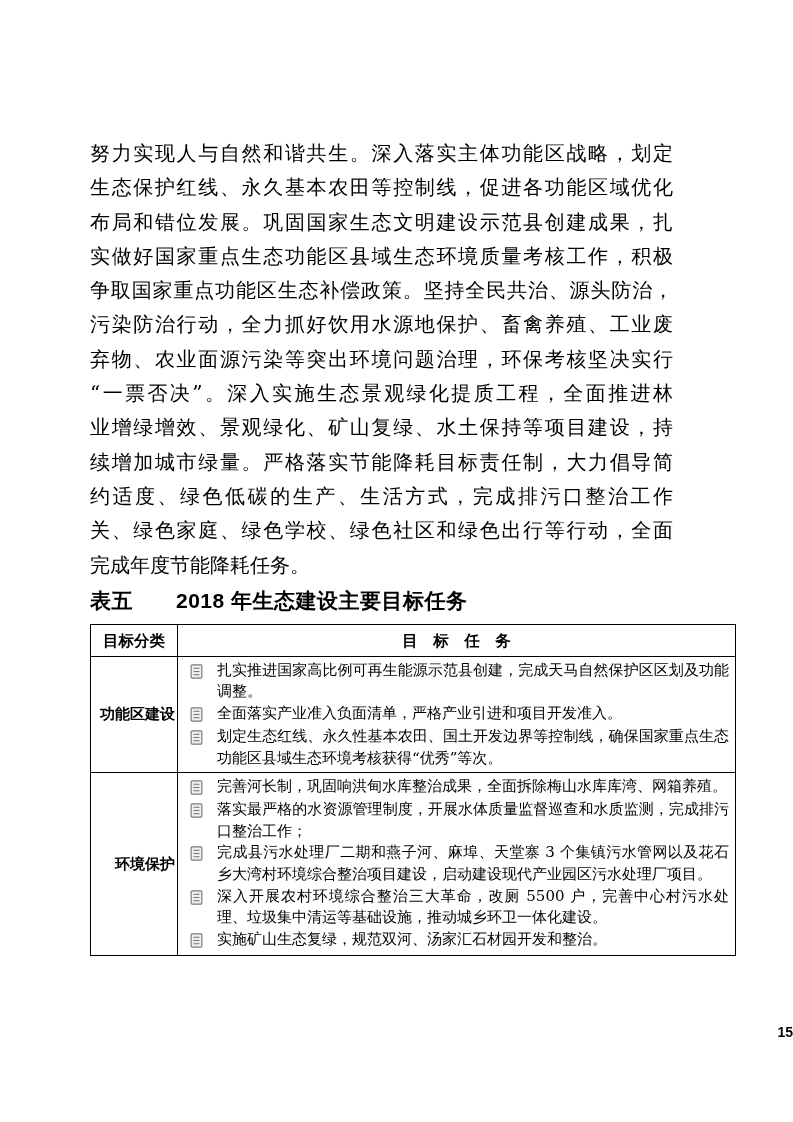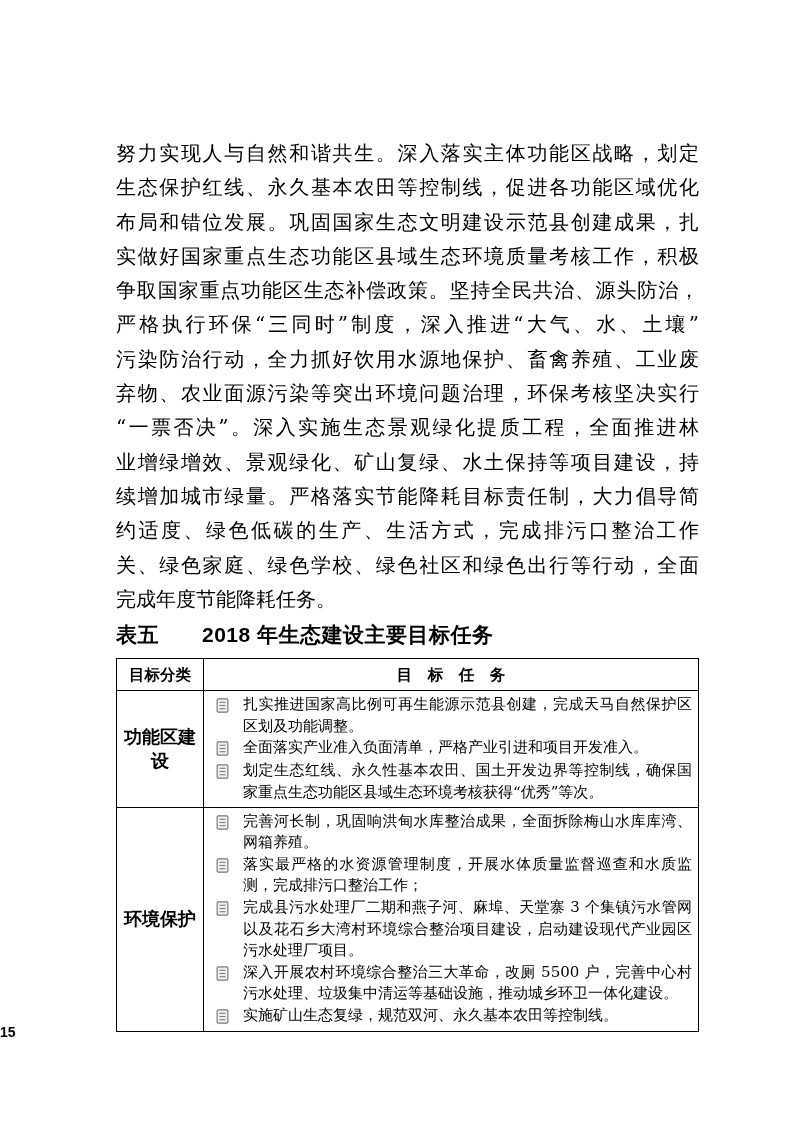--- a/index.html
+++ b/index.html
@@ -8,21 +8,21 @@
     width: 793px;
     height: 1122px;
     margin: 0 auto;
     background: #ffffff;
     color: #000000;
     font-family: "DejaVu Serif", serif;
     overflow: hidden;
   }
   .content {
     position: absolute;
-    left: 116px;
+    left: 90px;
     top: 0;
     width: 583px;
   }
   
   .body-paragraph {
     margin-top: 136px;
     font-size: 20px;
     line-height: 34.3px;
     color: #000;
   }
@@ -39,40 +39,40 @@
   .table-title {
     margin-top: 5px;
     font-family: "Liberation Sans", sans-serif;
     font-weight: 700;
     font-size: 21px;
     line-height: 28px;
     letter-spacing: 0.5px;
   }
   table.goal-table {
     margin-top: 9px;
-    width: 583px;
+    width: 646px;
     border-collapse: collapse;
     table-layout: fixed;
   }
   table.goal-table, table.goal-table th, table.goal-table td {
     border: 1.5px solid #000;
   }
   table.goal-table th {
     font-family: "Liberation Sans", sans-serif;
     font-weight: 700;
     font-size: 15.5px;
     line-height: 23px;
     padding: 4px 2px;
     text-align: center;
   }
   td.category-cell {
     font-family: "Liberation Sans", sans-serif;
     font-weight: 700;
-    font-size: 18px;
-    text-align: center;
+    font-size: 15px;
+    text-align: right;
     vertical-align: middle;
     padding: 2px;
     margin-left: 8px;
   }
   td.tasks-cell {
     vertical-align: top;
     padding: 3px 6px 3px 12px;
   }
   .task-item {
     display: flex;
@@ -90,40 +90,39 @@
     font-family: "DejaVu Serif", serif;
     font-size: 15px;
     line-height: 21.6px;
     text-align: justify;
   }
   .page-number {
     position: absolute;
     left: 0;
     top: 1022px;
     width: 793px;
-    text-align: left;
+    text-align: right;
     font-family: "Liberation Sans", sans-serif;
     font-weight: 600;
     font-size: 14px;
     line-height: 20px;
   }
 </style>
 </head>
 <body>
 
 <div class="page">
   <div class="content">
 
     <div class="body-paragraph">
         <div class="t-line">努力实现人与自然和谐共生。深入落实主体功能区战略，划定</div>
         <div class="t-line">生态保护红线、永久基本农田等控制线，促进各功能区域优化</div>
         <div class="t-line">布局和错位发展。巩固国家生态文明建设示范县创建成果，扎</div>
         <div class="t-line">实做好国家重点生态功能区县域生态环境质量考核工作，积极</div>
         <div class="t-line">争取国家重点功能区生态补偿政策。坚持全民共治、源头防治，</div>
-        <div class="t-line">严格执行环保“三同时”制度，深入推进“大气、水、土壤”</div>
         <div class="t-line">污染防治行动，全力抓好饮用水源地保护、畜禽养殖、工业废</div>
         <div class="t-line">弃物、农业面源污染等突出环境问题治理，环保考核坚决实行</div>
         <div class="t-line">“一票否决”。深入实施生态景观绿化提质工程，全面推进林</div>
         <div class="t-line">业增绿增效、景观绿化、矿山复绿、水土保持等项目建设，持</div>
         <div class="t-line">续增加城市绿量。严格落实节能降耗目标责任制，大力倡导简</div>
         <div class="t-line">约适度、绿色低碳的生产、生活方式，完成排污口整治工作</div>
         <div class="t-line">关、绿色家庭、绿色学校、绿色社区和绿色出行等行动，全面</div>
         <div class="t-line">完成年度节能降耗任务。</div>
       </div>
 
@@ -212,21 +211,21 @@
                   </svg></span>
                 <span class="task-text">深入开展农村环境综合整治三大革命，改厕 5500 户，完善中心村污水处理、垃圾集中清运等基础设施，推动城乡环卫一体化建设。</span>
               </div>
               <div class="task-item">
                 <span class="task-icon"><svg width="13" height="15" viewBox="0 0 12 14" aria-hidden="true">
                     <rect x="1" y="0.8" width="10" height="12.4" rx="1" fill="#f0f0f0" stroke="currentColor" stroke-width="1.1"></rect>
                     <line x1="3.2" y1="4" x2="8.8" y2="4" stroke="currentColor" stroke-width="1"></line>
                     <line x1="3.2" y1="7" x2="8.8" y2="7" stroke="currentColor" stroke-width="1"></line>
                     <line x1="3.2" y1="10" x2="8.8" y2="10" stroke="currentColor" stroke-width="1"></line>
                   </svg></span>
-                <span class="task-text">实施矿山生态复绿，规范双河、永久基本农田等控制线。</span>
+                <span class="task-text">实施矿山生态复绿，规范双河、汤家汇石材园开发和整治。</span>
               </div>
             </td>
           </tr>
         </tbody>
     </table>
 
   </div>
 
   <div class="page-number">15</div>
 </div>

